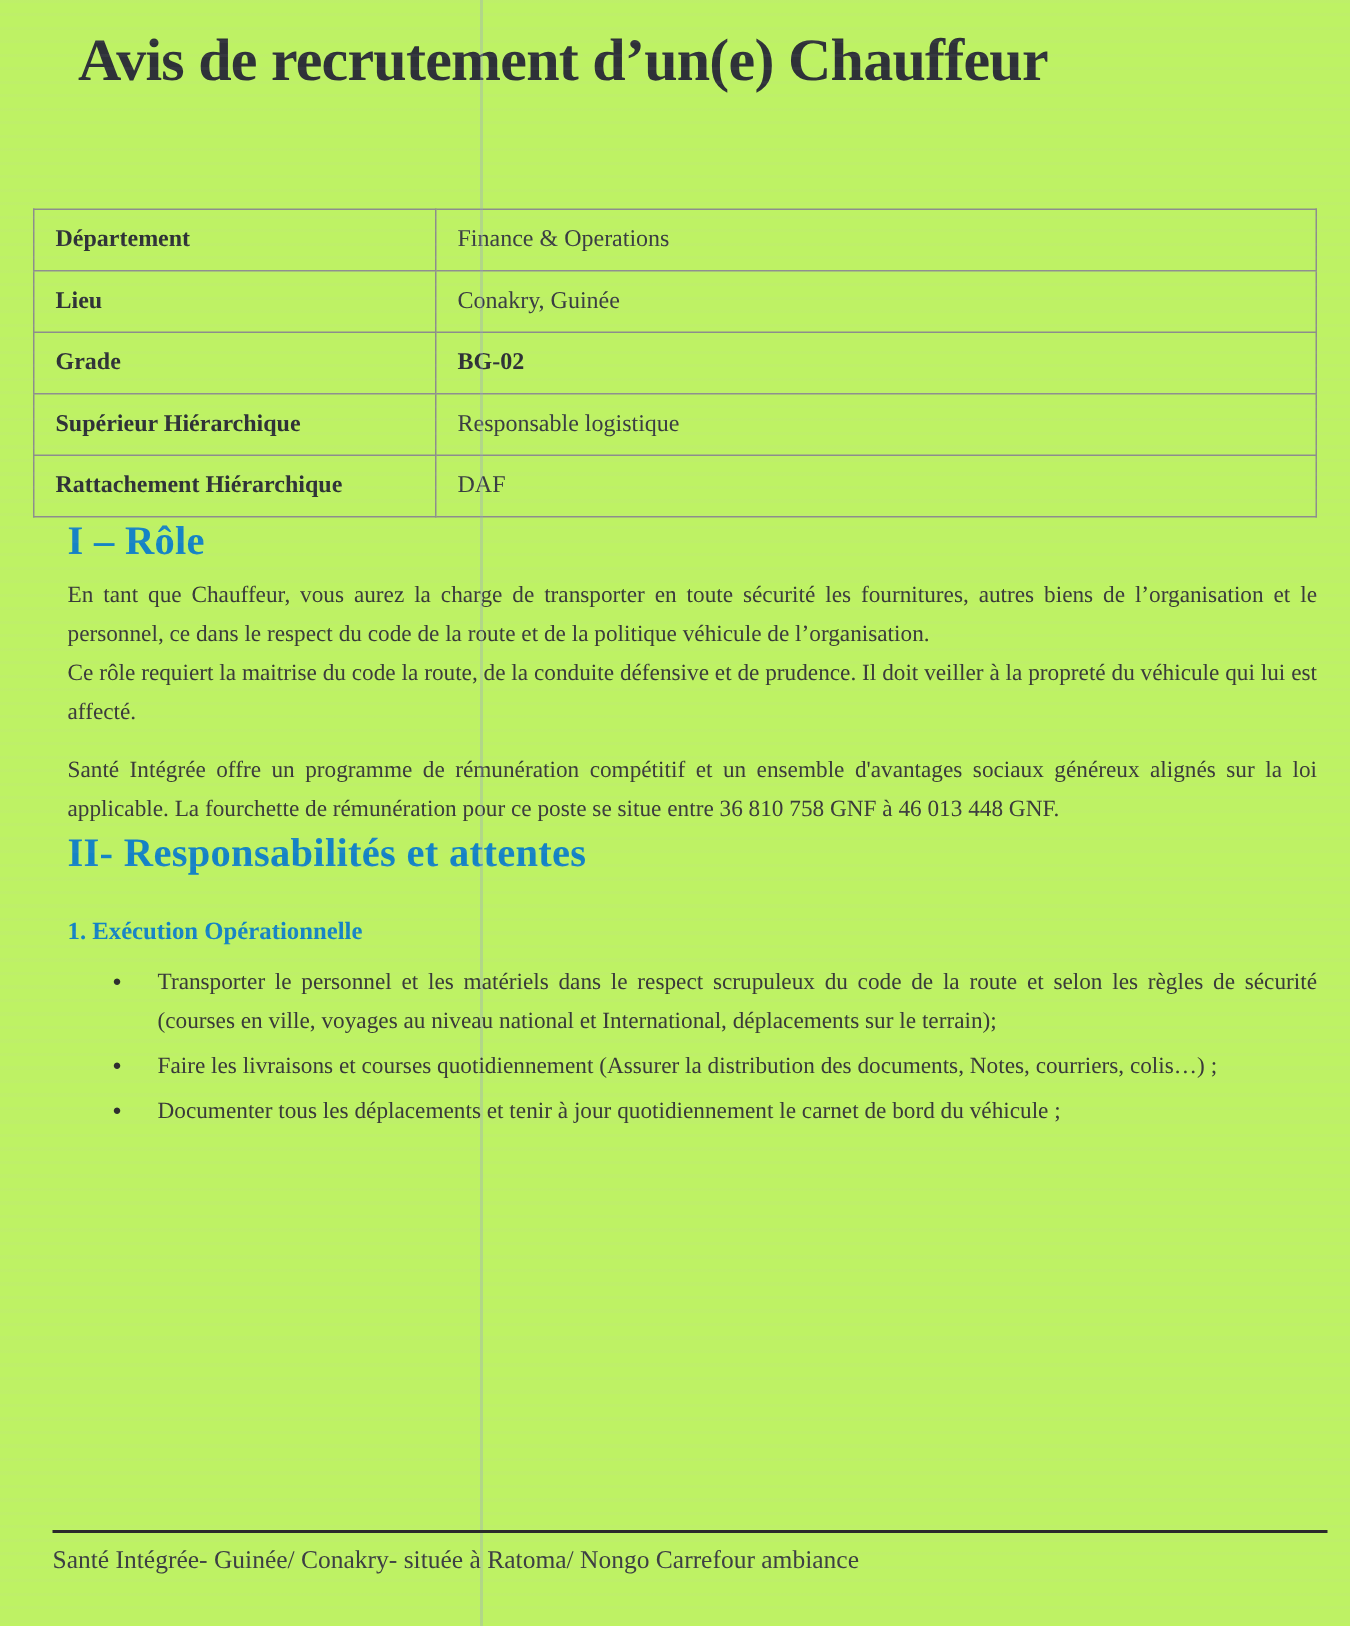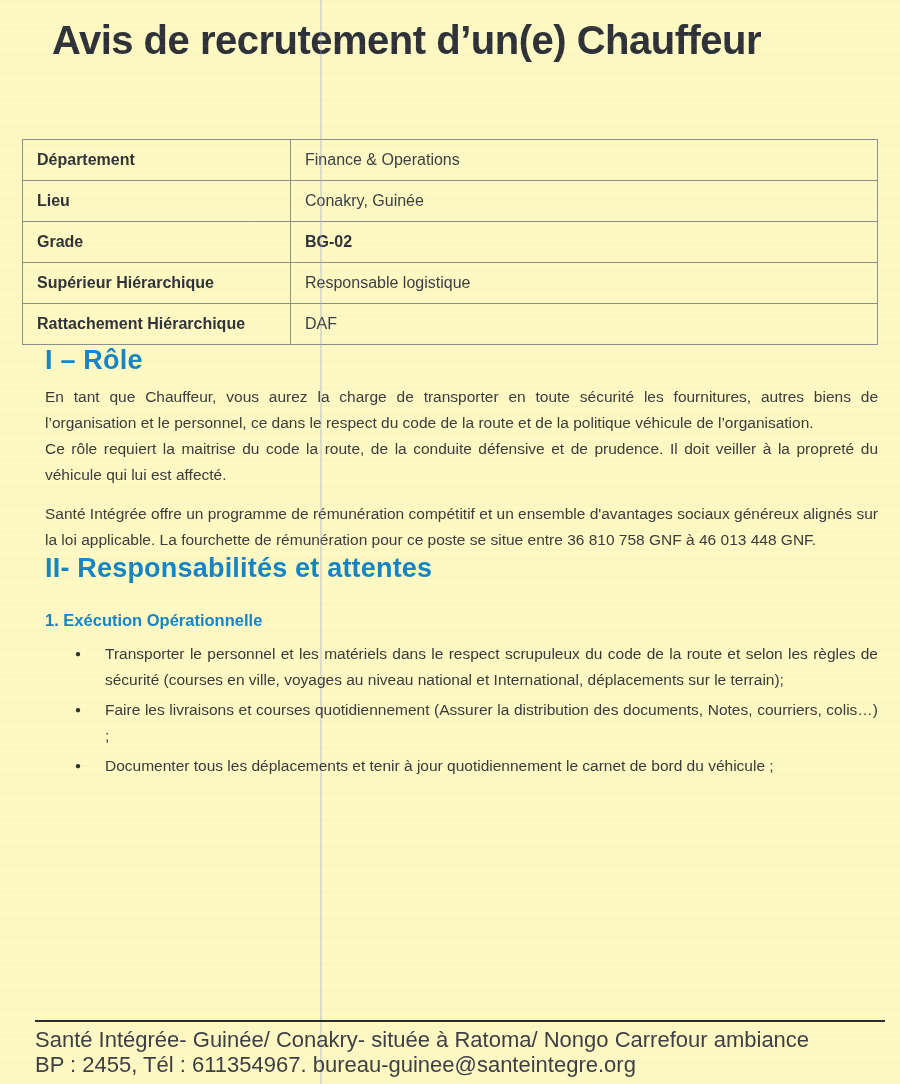--- a/index.html
+++ b/index.html
@@ -1,22 +1,23 @@
 <!DOCTYPE html>
 <html><head>
 <meta charset="utf-8">
 <style>
   html,body { margin:0; padding:0; }
   body { background:#e8e8e8; font-family:"Liberation Sans", sans-serif; }
   .page {
     position:relative;
     width:900px; height:1084px;
-    background:#fef9c3;
+    background:#bef264;
     overflow:hidden;
     color:#333;
+    font-family:Liberation Serif, serif;
   }
   
   .page::before {
     content:""; position:absolute; inset:0; pointer-events:none;
     background:repeating-linear-gradient(180deg,
       rgba(190,192,200,0.05) 0 2px, rgba(255,255,255,0) 2px 9px);
   }
   .fold-line {
     position:absolute; left:320px; top:0; width:2px; height:100%;
     background:rgba(152,160,205,0.33); pointer-events:none;
@@ -85,21 +86,21 @@
     position:absolute; left:2px; top:0;
     font-size:10px; color:#2f2f2f;
   }
 
   .footer {
     position:absolute; left:35px; top:1020px; width:850px;
     border-top:2px solid #2b2b2b;
     padding-top:5px;
   }
   .footer div {
-    font-size:22px; line-height:25px; color:#3d3f44;
+    font-size:17px; line-height:25px; color:#3d3f44;
   }
 </style>
 </head>
 <body>
 
 <div class="page">
   <div class="fold-line"></div>
 
   <h1 class="doc-title">Avis de recrutement d’un(e) Chauffeur</h1>
 
@@ -139,15 +140,14 @@
 
     <ul class="duty-list">
       <li>Transporter le personnel et les matériels dans le respect scrupuleux du code de la route et selon les règles de sécurité (courses en ville, voyages au niveau national et International, déplacements sur le terrain);</li>
       <li>Faire les livraisons et courses quotidiennement (Assurer la distribution des documents, Notes, courriers, colis…) ;</li>
       <li>Documenter tous les déplacements et tenir à jour quotidiennement le carnet de bord du véhicule ;</li>
     </ul>
   </div>
 
   <div class="footer">
     <div>Santé Intégrée- Guinée/ Conakry- située à Ratoma/ Nongo Carrefour ambiance</div>
-    <div>BP : 2455, Tél : 611354967. bureau-guinee@santeintegre.org</div>
   </div>
 </div>
 
 </body></html>

